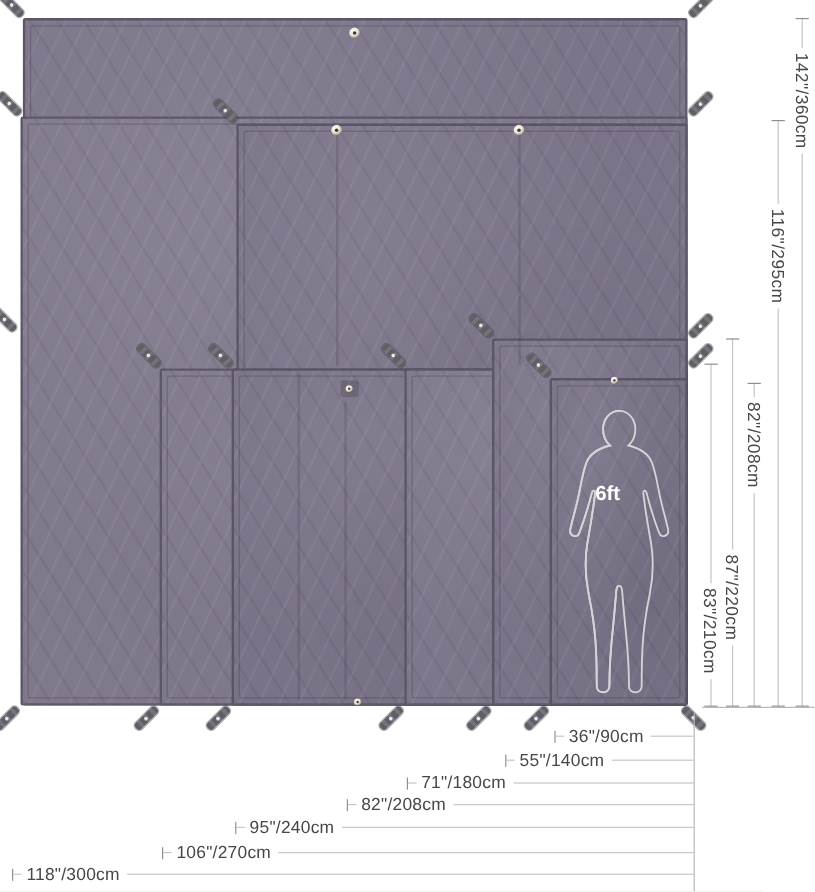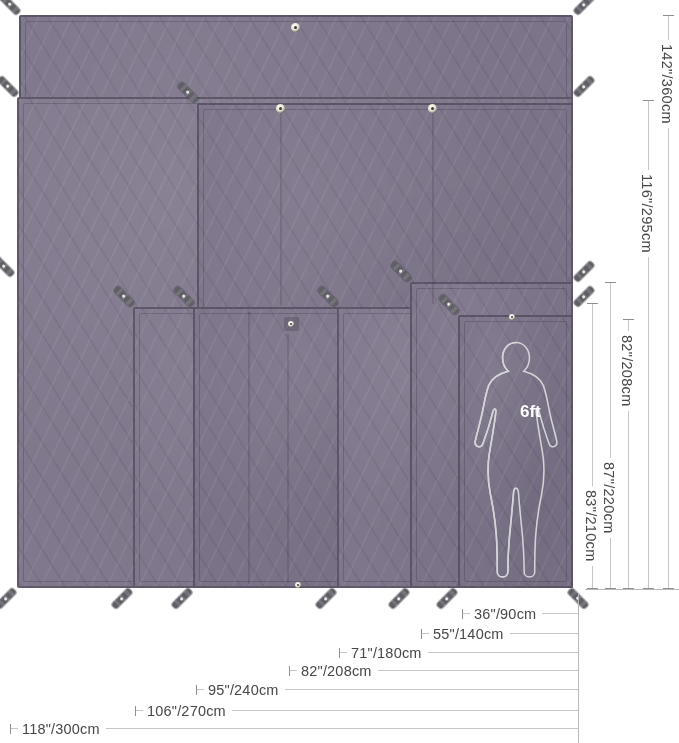--- a/index.html
+++ b/index.html
@@ -106,21 +106,21 @@
       C19.5 99 24 84 26 76 C27 72 29.5 72.5 29 76.5 C27.5 89 25.5 101 22.5 118
       C19.8 133.5 20.5 148 23.5 163 C26.5 177.5 28.5 191 29.5 205 C30.3 216.5 30.5 231 30.5 243
       C30.5 250 41.5 250 41.5 243 C41.5 228 42.5 213 44 198 C45.2 186.5 46.5 172 47.5 160
       C48 154.5 52 154.5 52.5 160 C53.5 172 54.8 186.5 56 198 C57.5 213 58.5 228 58.5 243
       C58.5 250 69.5 250 69.5 243 C69.5 231 69.7 216.5 70.5 205 C71.5 191 73.5 177.5 76.5 163
       C79.5 148 80.2 133.5 77.5 118 C74.5 101 72.5 89 71 76.5 C70.5 72.5 73 72 74 76
       C76 84 80.5 99 84.5 109.5 C86.5 115 93.5 112.5 92.5 107 C91 99.5 88 90 86 81
       C83.5 70 82 58.5 78.5 49 C75.5 41 68 36.5 58 34 C61.5 31 64 26 64 20 C64 11 58 4 50 4 Z" fill="none" stroke="#d4d4d8" stroke-width="1.6"></path>
     <use href="#man" clip-path="url(#halfL)" fill="#a7a7ab" stroke="none"></use>
   </svg>
-  <span class="ftlab" style="left:520px;top:402px;">6ft</span>
+  <span class="ftlab" style="left:496px;top:402px;">6ft</span>
 
   <div class="vdim" style="left:668px;top:15px;height:574px;">
     <span class="vlab" style="top:25px;">142"/360cm</span>
   </div>
   <div class="vdim" style="left:648px;top:100px;height:489px;">
     <span class="vlab" style="top:70px;">116"/295cm</span>
   </div>
   <div class="vdim" style="left:628px;top:319px;height:270px;">
     <span class="vlab" style="top:12px;">82"/208cm</span>
   </div>

